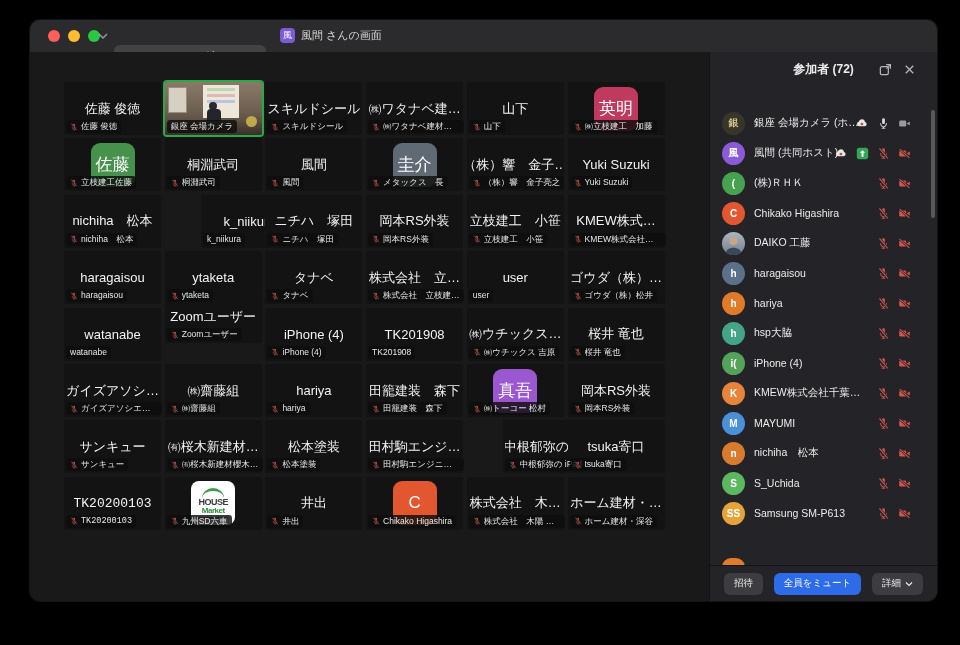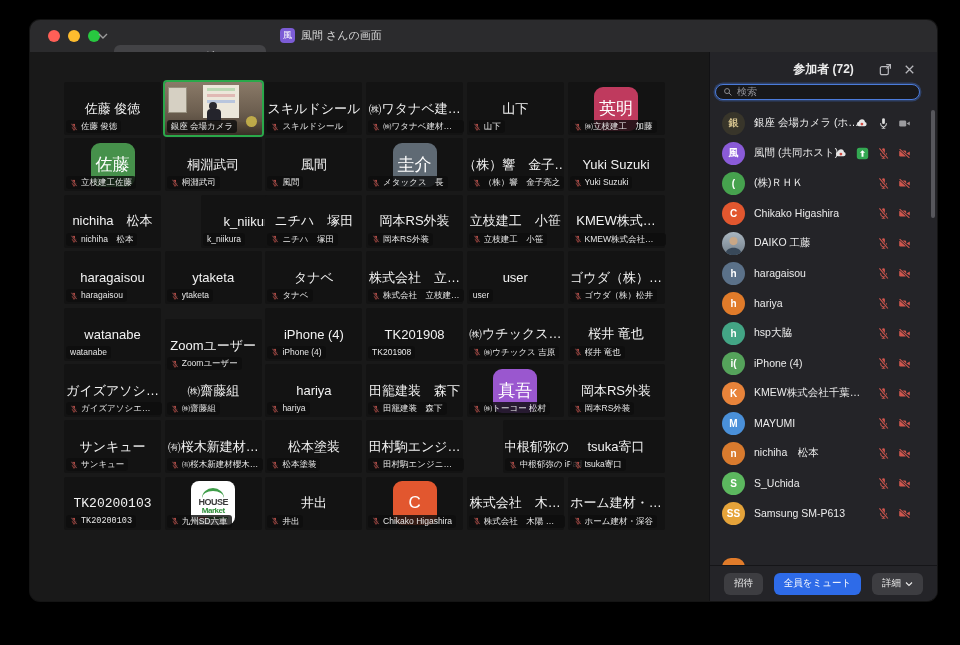--- a/index.html
+++ b/index.html
@@ -465,21 +465,21 @@
             </i>
             <span>ゴウダ（株）松井</span>
           </div>
         </div>
         <div class="tile" style="left: 34px; top: 255.6px;">
           <div class="nm">watanabe</div>
           <div class="chip">
             <span>watanabe</span>
           </div>
         </div>
-        <div class="tile" style="left: 134.7px; top: 267px;">
+        <div class="tile" style="left: 134.7px; top: 238px;">
           <div class="nm">Zoomユーザー</div>
           <div class="chip">
             <i style="display: flex;">
               <svg width="8" height="8" viewBox="0 0 16 16">
     <rect x="6.3" y="1.5" width="3.4" height="7.2" rx="1.7" fill="#d0564e"></rect>
     <path d="M4.5 7.5v1a3.5 3.5 0 0 0 7 0v-1" fill="none" stroke="#d0564e" stroke-width="1.2"></path>
     <line x1="8" y1="12.2" x2="8" y2="13.6" stroke="#d0564e" stroke-width="1.2"></line>
     <line x1="5.8" y1="13.8" x2="10.2" y2="13.8" stroke="#d0564e" stroke-width="1.2"></line>
     <line x1="3" y1="1.6" x2="13.4" y2="14.2" stroke="#242428" stroke-width="2.8"></line>
     <line x1="3" y1="1.6" x2="13.4" y2="14.2" stroke="#d0564e" stroke-width="1.3"></line>
@@ -841,27 +841,20 @@
       <div class="phead">参加者 (72)</div>
       <svg class="picon pop" viewBox="0 0 16 16">
         <rect x="2.5" y="5" width="8.5" height="8.5" rx="1.5" fill="none" stroke="#b8b8bc" stroke-width="1.3"></rect>
         <path d="M8.8 2.8h4.4v4.4" fill="none" stroke="#b8b8bc" stroke-width="1.3"></path>
         <line x1="13" y1="3" x2="9" y2="7" stroke="#b8b8bc" stroke-width="1.3"></line>
       </svg>
       <svg class="picon closei" viewBox="0 0 16 16">
         <path d="M4 4l8 8M12 4l-8 8" stroke="#b8b8bc" stroke-width="1.4"></path>
       </svg>
 
-      <div class="search">
-        <svg width="10" height="10" viewBox="0 0 16 16">
-          <circle cx="6.5" cy="6.5" r="4" fill="none" stroke="#8a8a8e" stroke-width="1.6"></circle>
-          <line x1="9.6" y1="9.6" x2="13.5" y2="13.5" stroke="#8a8a8e" stroke-width="1.6"></line>
-        </svg>
-        <span>検索</span>
-      </div>
 
       <div class="plist" id="plist">
         <div class="sliver"></div>
       <div class="prow">
             <div class="pav" style="background: rgb(56, 53, 42); color: rgb(210, 192, 140);">銀</div>
             <span class="pname">銀座 会場カメラ (ホスト, 自分)</span>
             <span class="picons">
               <i style="display: flex;">
                 <svg width="14" height="13" viewBox="0 0 16 16">
       <path d="M4.3 11.5a2.9 2.9 0 0 1-.3-5.7A3.9 3.9 0 0 1 11.7 6.2 2.7 2.7 0 0 1 11.2 11.5z" fill="#e6e6e6"></path>

